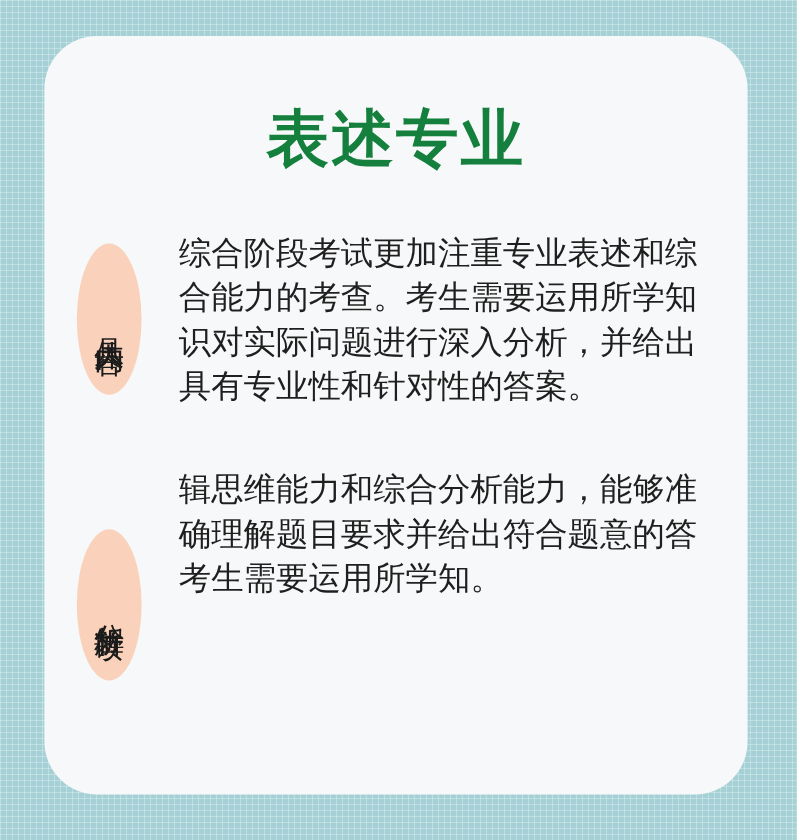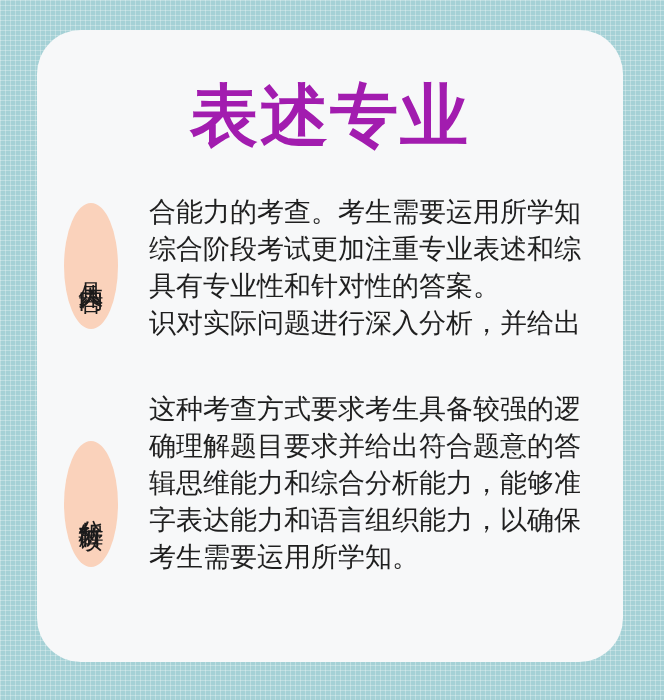--- a/index.html
+++ b/index.html
@@ -31,25 +31,25 @@
     background: #f7f8f9;
     border-radius: 44px;
   }
   .title {
     position: absolute;
     left: 0;
     top: 60px;
     width: 100%;
     margin: 0;
     text-align: center;
-    font-size: 68px;
+    font-size: 52px;
     line-height: 52px;
     font-weight: 900;
     letter-spacing: 2px;
-    color: #a21caf;
+    color: #15803d;
   }
   .pill {
     position: absolute;
     width: 54px;
     height: 126px;
     border-radius: 50%;
     background: #fad2bb;
     display: flex;
     align-items: center;
     justify-content: center;
@@ -87,31 +87,29 @@
 
 <div class="stage">
   <div class="card">
 
     <h1 class="title">表述专业</h1>
 
     <div class="pill pill-1">
       <span class="pill-text">具体内容</span>
     </div>
     <div class="para para-1">
+      <div class="line">综合阶段考试更加注重专业表述和综</div>
       <div class="line">合能力的考查。考生需要运用所学知</div>
-      <div class="line">综合阶段考试更加注重专业表述和综</div>
+      <div class="line">识对实际问题进行深入分析，并给出</div>
       <div class="line">具有专业性和针对性的答案。</div>
-      <div class="line">识对实际问题进行深入分析，并给出</div>
     </div>
 
     <div class="pill pill-2">
       <span class="pill-text">分析解读</span>
     </div>
     <div class="para para-2">
-      <div class="line">这种考查方式要求考生具备较强的逻</div>
+      <div class="line">辑思维能力和综合分析能力，能够准</div>
       <div class="line">确理解题目要求并给出符合题意的答</div>
-      <div class="line">辑思维能力和综合分析能力，能够准</div>
-      <div class="line">字表达能力和语言组织能力，以确保</div>
       <div class="line">考生需要运用所学知。</div>
     </div>
 
   </div>
 </div>
 
 </body></html>

